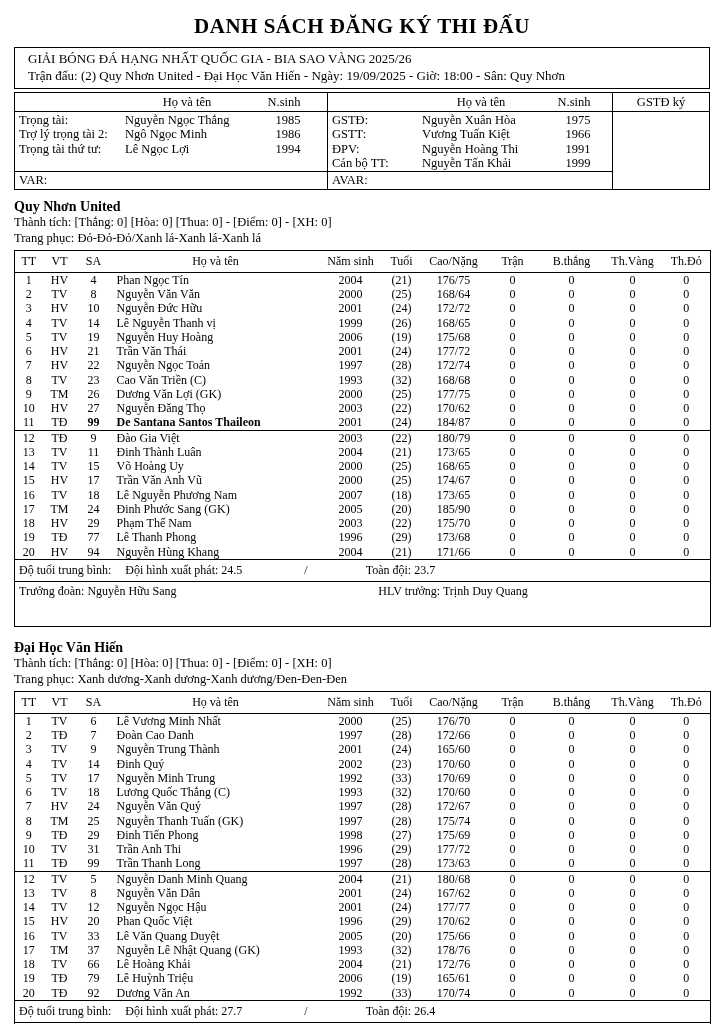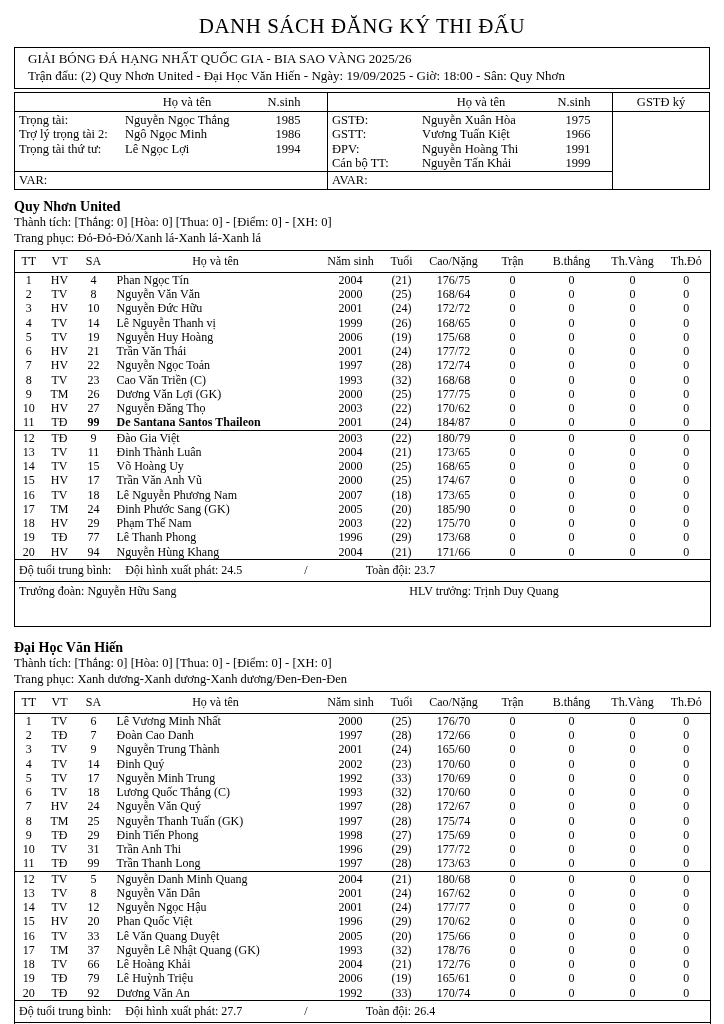--- a/index.html
+++ b/index.html
@@ -1,19 +1,19 @@
 <!DOCTYPE html>
 <html><head>
 <meta charset="utf-8">
 <style>
   html,body{margin:0;padding:0;background:#fff;}
   body{width:724px;height:1024px;overflow:hidden;color:#000;
        font-family:"Liberation Serif","DejaVu Serif",serif;font-size:12.5px;}
   .page{padding:0 14px;}
-  .title{font-size:21px;font-weight:normal;text-align:center;margin:14px 0 8px 0;letter-spacing:.5px;}
+  .title{font-size:21px;font-weight:bold;text-align:center;margin:14px 0 8px 0;letter-spacing:.5px;}
   .box{border:1.5px solid #000;}
   .info-box{padding:2px 6px 4px 13px;line-height:17px;font-size:13px;}
   
   .off-box{margin-top:3px;display:flex;align-items:stretch;font-size:12.5px;}
   .off-half{display:flex;flex-direction:column;}
   .off-left{width:312px;}
   .off-right{width:284px;border-left:1.5px solid #000;}
   .off-gstd{flex:1;border-left:1.5px solid #000;display:flex;flex-direction:column;}
   .off-head{display:flex;border-bottom:1.5px solid #000;height:18px;align-items:center;}
   .off-rows{flex:1;padding-top:1px;}
@@ -39,21 +39,21 @@
   .roster td{height:14.25px;padding:0;line-height:1.05;white-space:nowrap;overflow:hidden;}
   .roster .c{text-align:center;}
   .roster .name{text-align:left;padding-left:6px;}
   .roster th.name-h{text-align:center;}
   tr.grp-end td{border-bottom:1.5px solid #000;}
   td.b{font-weight:bold;}
   .avg-cell{border-top:1.5px solid #000;border-bottom:1.5px solid #000;height:21px !important;margin-left:15px;}
   .avg-flex{display:flex;align-items:center;padding-left:4px;}
   .avg-lineup{margin-left:14px;} .avg-slash{margin-left:62px;} .avg-total{margin-left:58px;}
   .staff-cell{height:44px !important;vertical-align:top;}
-  .staff-flex{display:flex;padding:3px 0 0 4px;gap:31px;}
+  .staff-flex{display:flex;padding:3px 0 0 4px;}
   .staff-leader{width:52%;}
 </style>
 </head>
 <body>
 
 <div class="page">
 
   <div class="title">DANH SÁCH ĐĂNG KÝ THI ĐẤU</div>
 
   <div class="box info-box">

